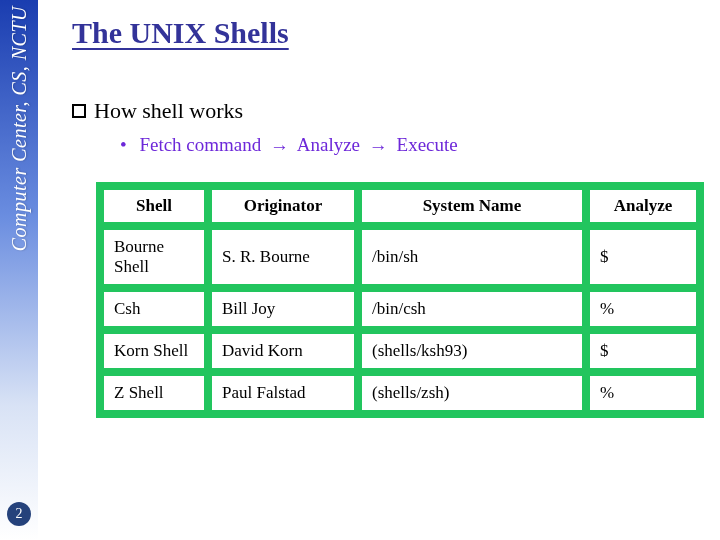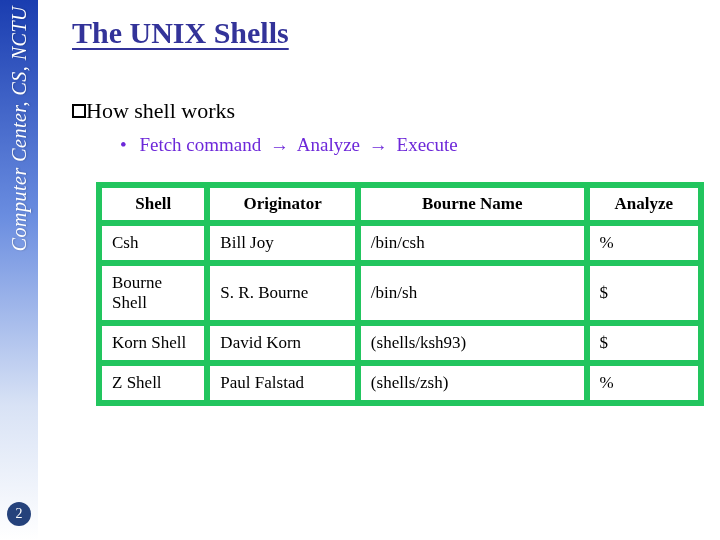--- a/index.html
+++ b/index.html
@@ -54,21 +54,21 @@
     text-decoration-thickness: 2px;
     text-underline-offset: 5px;
     margin-bottom: 48px;
   }
 
   .heading {
     font-size: 22px;
     color: #000;
     display: flex;
     align-items: center;
-    gap: 0;
+    gap: 8px;
     margin-bottom: 10px;
   }
   .heading .box {
     width: 14px; height: 14px;
     border: 2px solid #000;
     display: inline-block;
     flex: none;
   }
   .sub {
     font-size: 19px;
@@ -81,21 +81,21 @@
 
   table {
     border-collapse: collapse;
     width: 100%;
     margin-left: 24px;
     width: calc(100% - 24px);
     font-size: 17px;
     color: #000;
   }
   th, td {
-    border: 6px solid #22c55e;
+    border: 8px solid #22c55e;
     padding: 7px 10px;
     text-align: left;
     font-weight: normal;
     margin-left: 40px;
   }
   th {
     font-weight: bold;
     text-align: center;
     padding: 6px 4px;
   }
@@ -133,36 +133,36 @@
     <colgroup>
         <col class="c0">
         <col class="c1">
         <col class="c2">
         <col class="c3">
       </colgroup>
     <thead>
       <tr>
         <th>Shell</th>
         <th>Originator</th>
-        <th>Bourne Name</th>
+        <th>System Name</th>
         <th>Analyze</th>
       </tr>
     </thead>
     <tbody>
       <tr>
+        <td>Bourne Shell</td>
+        <td>S. R. Bourne</td>
+        <td>/bin/sh</td>
+        <td>$</td>
+      </tr>
+      <tr>
         <td>Csh</td>
         <td>Bill Joy</td>
         <td>/bin/csh</td>
         <td>%</td>
-      </tr>
-      <tr>
-        <td>Bourne Shell</td>
-        <td>S. R. Bourne</td>
-        <td>/bin/sh</td>
-        <td>$</td>
       </tr>
       <tr>
         <td>Korn Shell</td>
         <td>David Korn</td>
         <td>(shells/ksh93)</td>
         <td>$</td>
       </tr>
       <tr>
         <td>Z Shell</td>
         <td>Paul Falstad</td>

